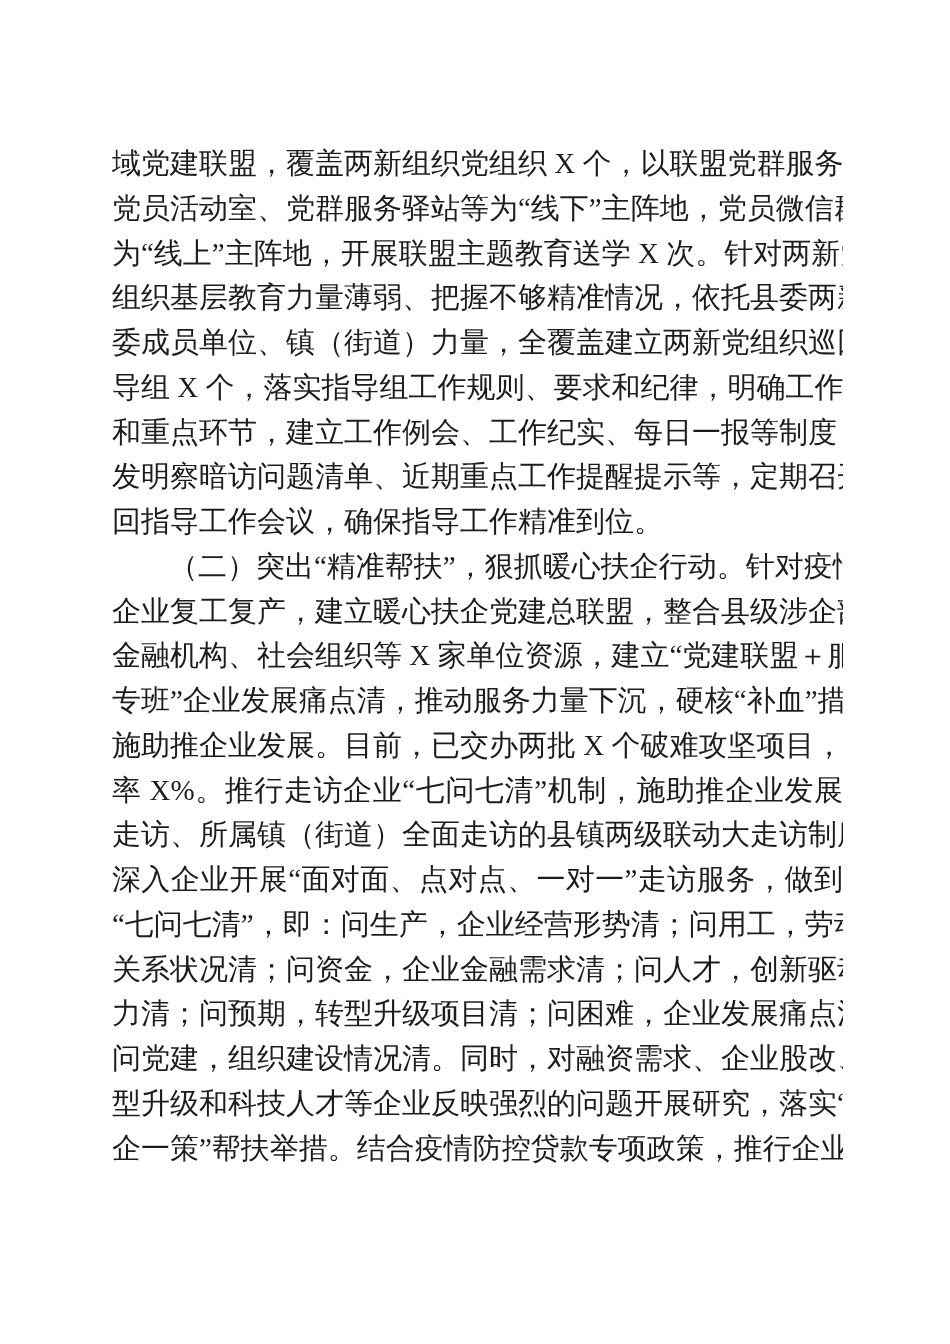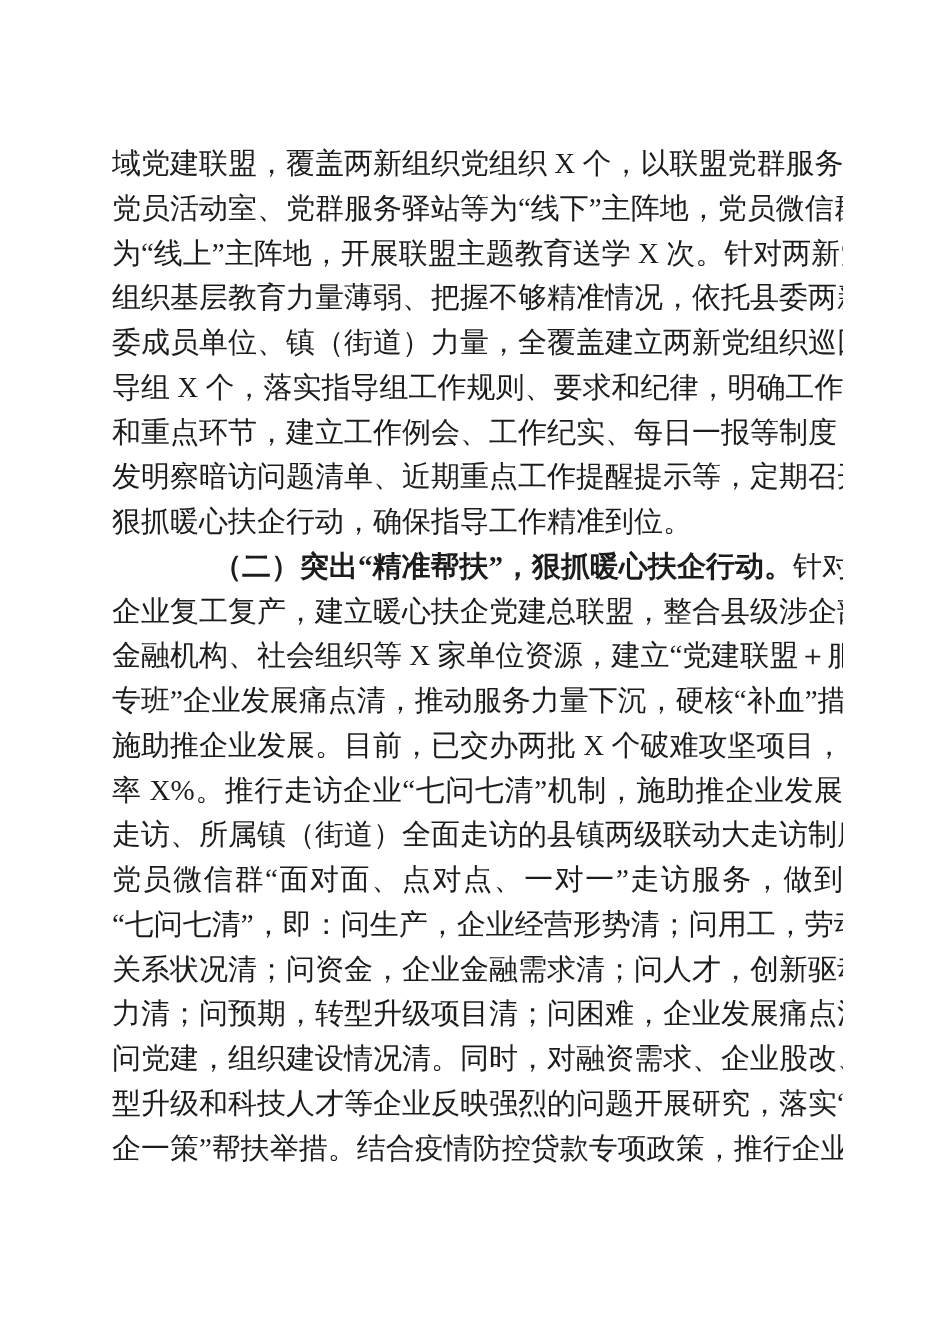--- a/index.html
+++ b/index.html
@@ -31,45 +31,45 @@
     overflow: hidden;
     white-space: nowrap;
   }
   .line.para-end {
     text-align-last: left;
   }
   .line.indent {
     text-indent: 57px;
   }
   .seg { font-weight: normal; }
-  .seg.bold { font-weight: bold; margin-left: 44px; }
+  .seg.bold { font-weight: normal; }
 </style>
 </head>
 <body>
 
 <div class="page">
   <div class="text-block">
 
   <div class="line"><span class="seg">域党建联盟，覆盖两新组织党组织 X 个，以联盟党群服务中心、</span></div>
       <div class="line"><span class="seg">党员活动室、党群服务驿站等为“线下”主阵地，党员微信群</span></div>
       <div class="line"><span class="seg">为“线上”主阵地，开展联盟主题教育送学 X 次。针对两新党</span></div>
       <div class="line"><span class="seg">组织基层教育力量薄弱、把握不够精准情况，依托县委两新工</span></div>
       <div class="line"><span class="seg">委成员单位、镇（街道）力量，全覆盖建立两新党组织巡回指</span></div>
       <div class="line"><span class="seg">导组 X 个，落实指导组工作规则、要求和纪律，明确工作步骤</span></div>
       <div class="line"><span class="seg">和重点环节，建立工作例会、工作纪实、每日一报等制度，下</span></div>
       <div class="line"><span class="seg">发明察暗访问题清单、近期重点工作提醒提示等，定期召开巡</span></div>
-      <div class="line para-end"><span class="seg">狠抓暖心扶企行动，确保指导工作精准到位。</span></div>
+      <div class="line para-end"><span class="seg">回指导工作会议，确保指导工作精准到位。</span></div>
       <div class="line indent"><span class="seg bold">（二）突出“精准帮扶”，狠抓暖心扶企行动。</span><span class="seg">针对疫情后</span></div>
       <div class="line"><span class="seg">企业复工复产，建立暖心扶企党建总联盟，整合县级涉企部门、</span></div>
       <div class="line"><span class="seg">金融机构、社会组织等 X 家单位资源，建立“党建联盟＋服务</span></div>
       <div class="line"><span class="seg">专班”企业发展痛点清，推动服务力量下沉，硬核“补血”措</span></div>
       <div class="line"><span class="seg">施助推企业发展。目前，已交办两批 X 个破难攻坚项目，解决</span></div>
       <div class="line"><span class="seg">率 X%。推行走访企业“七问七清”机制，施助推企业发展</span></div>
       <div class="line"><span class="seg">走访、所属镇（街道）全面走访的县镇两级联动大走访制度，</span></div>
-      <div class="line"><span class="seg">党员微信群“面对面、点对点、一对一”走访服务，做到</span></div>
+      <div class="line"><span class="seg">深入企业开展“面对面、点对点、一对一”走访服务，做到</span></div>
       <div class="line"><span class="seg">“七问七清”，即：问生产，企业经营形势清；问用工，劳动</span></div>
       <div class="line"><span class="seg">关系状况清；问资金，企业金融需求清；问人才，创新驱动能</span></div>
       <div class="line"><span class="seg">力清；问预期，转型升级项目清；问困难，企业发展痛点清；</span></div>
       <div class="line"><span class="seg">问党建，组织建设情况清。同时，对融资需求、企业股改、转</span></div>
       <div class="line"><span class="seg">型升级和科技人才等企业反映强烈的问题开展研究，落实“一</span></div>
       <div class="line"><span class="seg">企一策”帮扶举措。结合疫情防控贷款专项政策，推行企业融</span></div>
     </div>
 </div>
 
 </body></html>

